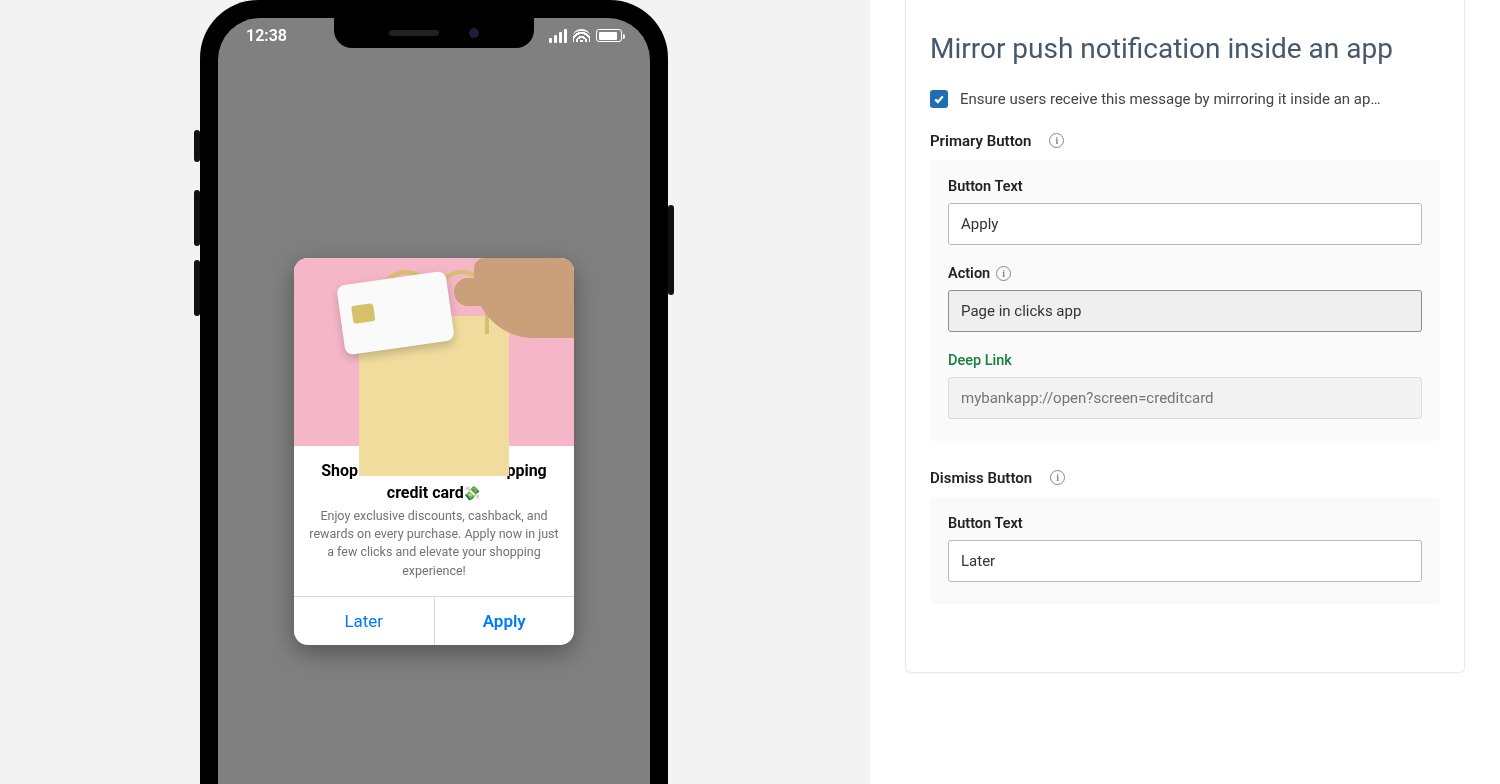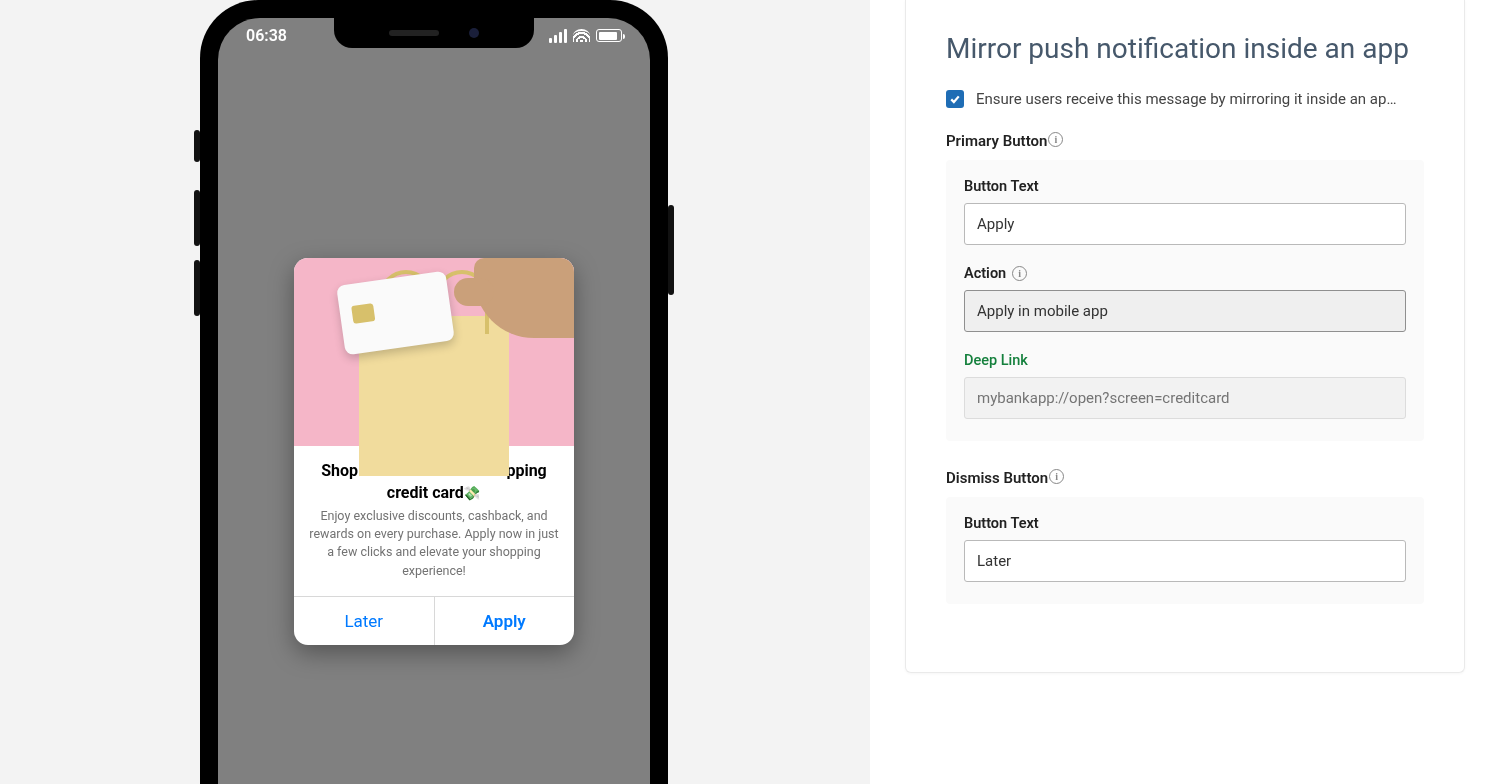--- a/index.html
+++ b/index.html
@@ -151,41 +151,41 @@
     flex: 1;
     background: #fff;
     padding: 0 35px 35px 35px;
     position: relative;
   }
   .settings-card {
     background:#fff;
     border:1px solid #eaeaea;
     border-top:none;
     border-radius: 0 0 6px 6px;
-    padding: 30px 40px 40px;
+    padding: 30px 24px 40px;
     box-shadow: 0 1px 3px rgba(0,0,0,.04);
   }
   .section-title {
     font-size: 28px;
     font-weight: 400;
     color: #46586b;
     line-height: 1.35;
     margin-bottom: 22px;
   }
   .check-row { display:flex; align-items:flex-start; gap:12px; margin-bottom:24px; }
   .checkbox {
     width:18px; height:18px; border-radius:3px; background:#1f6db5;
     display:flex; align-items:center; justify-content:center; flex:none;
   }
   .checkbox svg{width:12px;height:12px;stroke:#fff;stroke-width:3;fill:none;}
   .check-row .lbl { font-size:15px; color:#444; white-space:nowrap; overflow:hidden; text-overflow:ellipsis; }
 
   .field-header {
     font-size:15px; font-weight:600; color:#222;
-    display:flex; align-items:flex-start; gap:1px; margin-bottom:10px;
+    display:flex; align-items:center; gap:18px; margin-bottom:10px;
   }
   .info-icon{
     width:15px;height:15px;border:1.4px solid #888;border-radius:50%;
     display:inline-flex;align-items:center;justify-content:center;
     font-size:10px;color:#888;font-weight:700;font-family:Georgia,serif;
   }
 
   .subcard {
     background:#fafafa; border-radius:4px;
     padding:18px 18px 22px; margin-bottom:28px;
@@ -220,21 +220,21 @@
     <div class="phone-side-btn side-voldn"></div>
     <div class="phone-side-btn side-power"></div>
 
     <div class="phone-screen">
       <div class="notch">
         <span class="speaker"></span>
           <span class="cam"></span>
       </div>
 
       <div class="status-bar">
-        <span>06:38</span>
+        <span>12:38</span>
         <div class="status-right">
           <span class="signal-bars">
               <span></span>
               <span></span>
               <span></span>
               <span></span>
             </span>
           <span class="wifi"></span>
           <span class="battery">
               <i></i>
@@ -289,21 +289,21 @@
       <div class="field-block">
         <div class="sub-label">Button Text</div>
         <input class="text-input" type="text" value="Apply" style="">
       </div>
       <div class="field-block">
         <div class="sub-label">
           <span>Action</span>
           <span class="info-icon">i</span>
         </div>
         <div class="select-box">
-          <span>Apply in mobile app</span>
+          <span>Page in clicks app</span>
         </div>
       </div>
       <div class="field-block">
         <div class="sub-label muted">Deep Link</div>
         <input class="text-input disabled" type="text" disabled="" placeholder="mybankapp://open?screen=creditcard" style="">
       </div>
     </div>
 
     <div class="field-header">
       <span>Dismiss Button</span>

